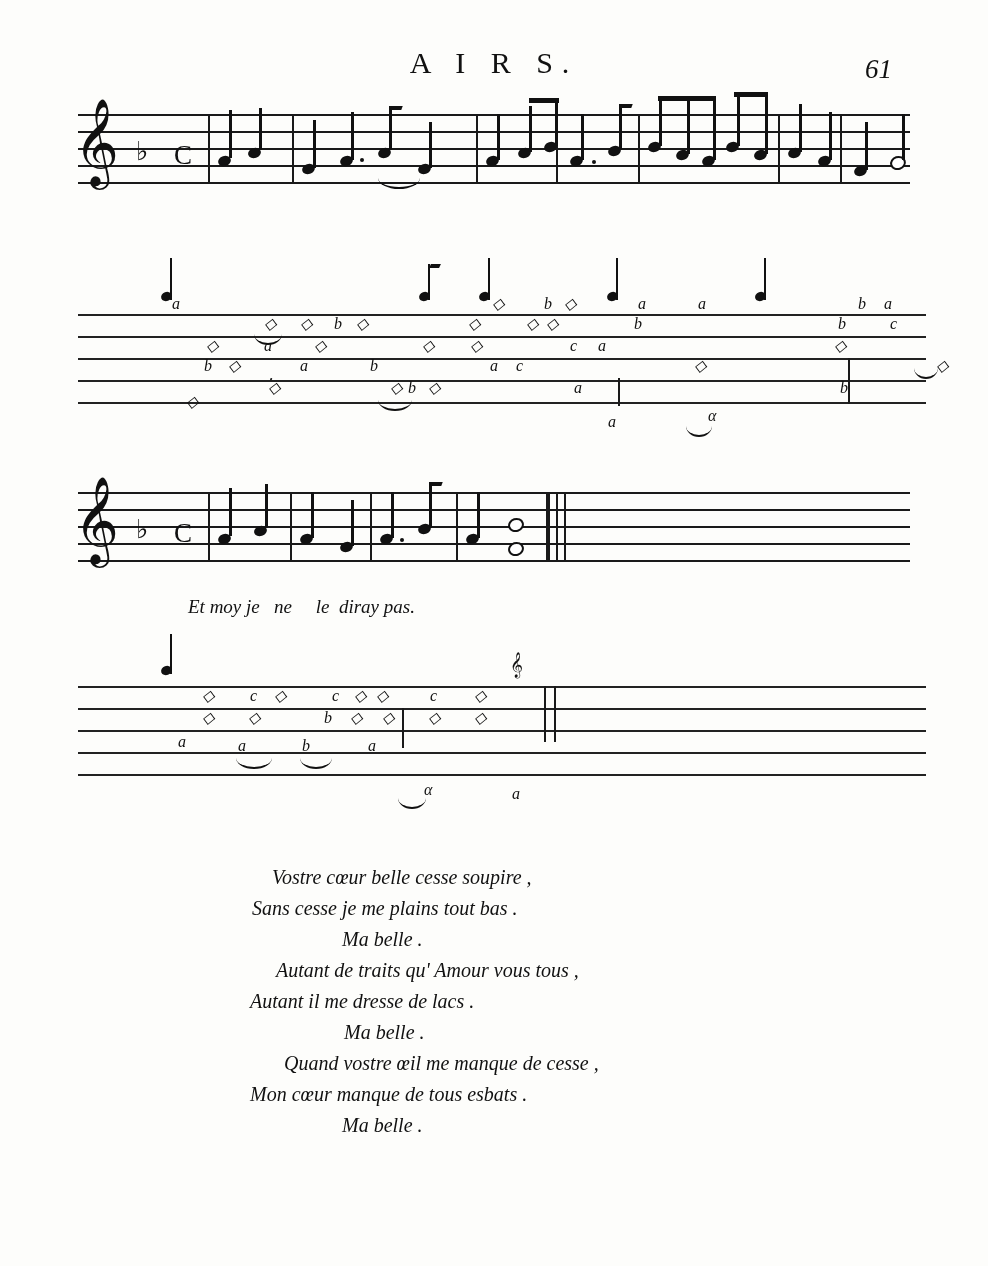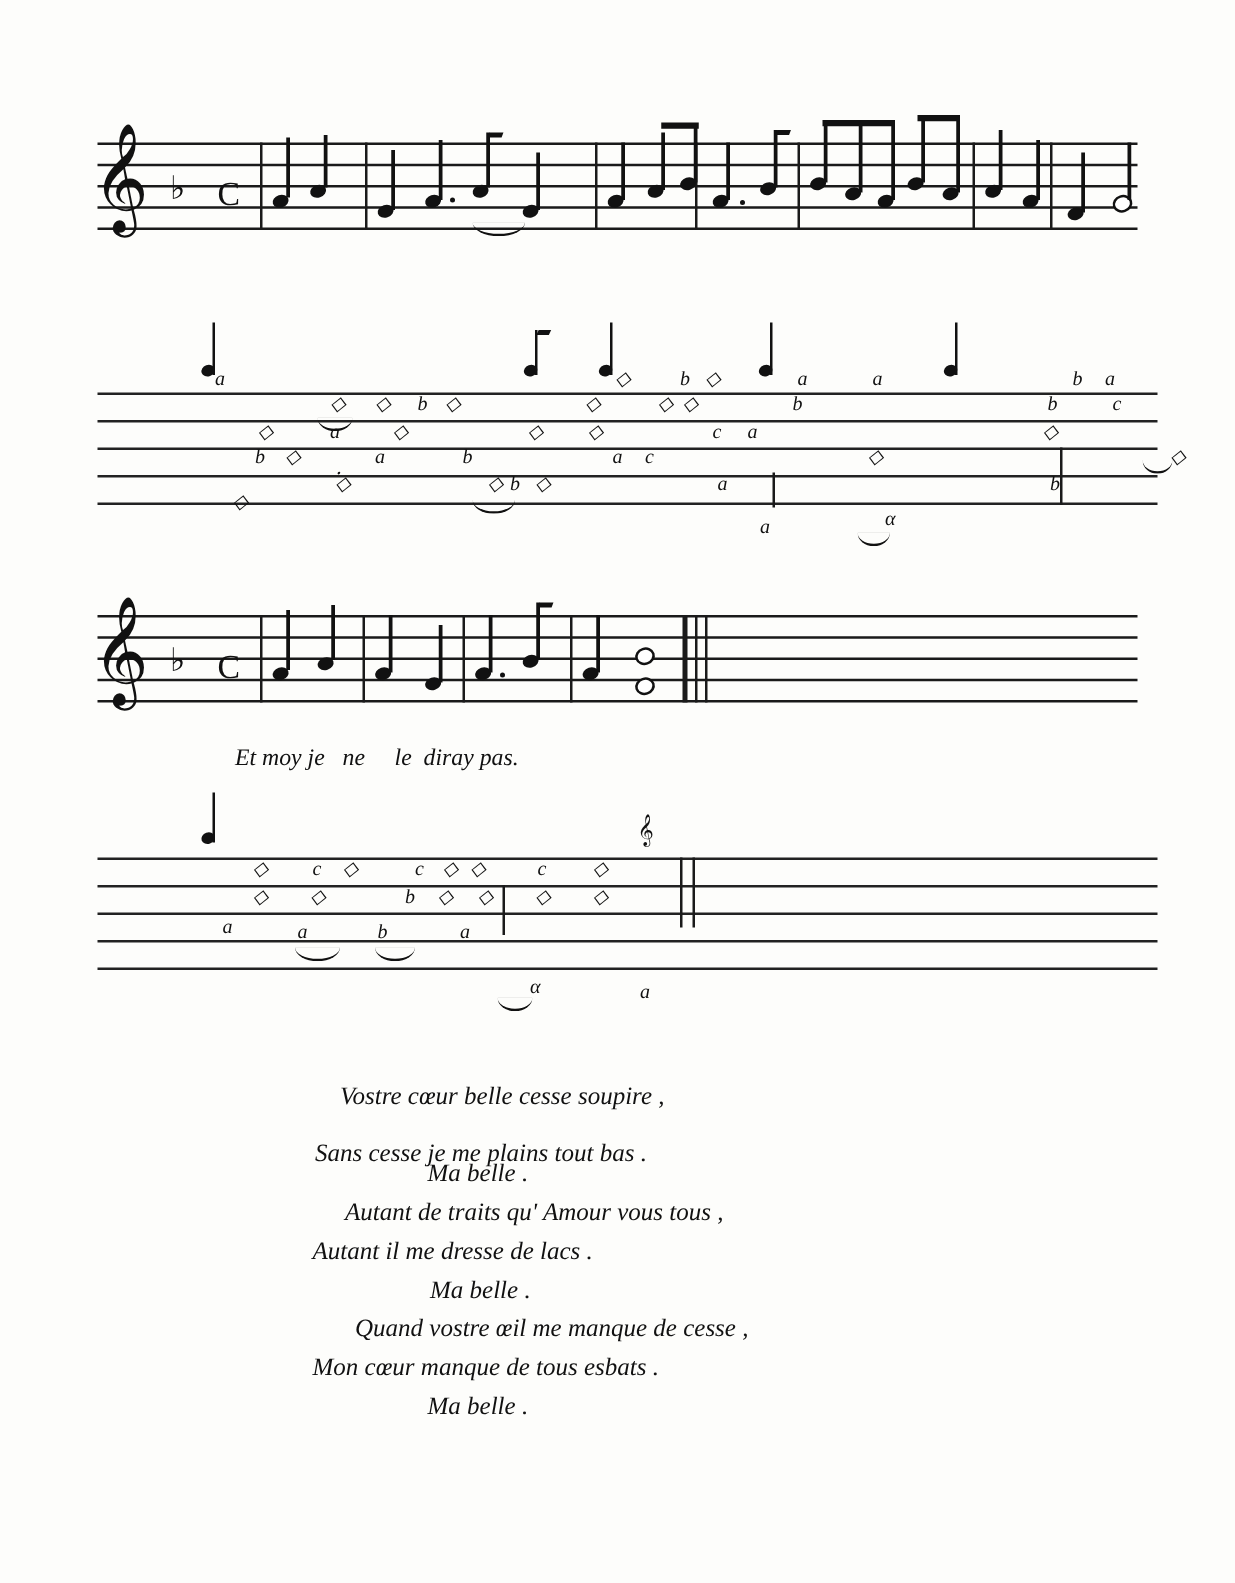--- a/index.html
+++ b/index.html
@@ -236,20 +236,24 @@
     font-style: italic;
     font-family: "Liberation Serif", serif;
     color: #111;
   }
 </style>
 </head>
 <body>
 
 <div class="page">
 
+  <div class="page-header">
+    <div class="header-title">A I R S.</div>
+    <div class="folio">61</div>
+  </div>
 
   <div class="system" style="left:78px; top:112px; width:832px; height:120px;">
     <div class="staff" style="width:832px;height:80px;">
       <div class="line" style="top:2px;  width:832px;"></div>
       <div class="line" style="top:19px; width:832px;"></div>
       <div class="line" style="top:36px; width:832px;"></div>
       <div class="line" style="top:53px; width:832px;"></div>
       <div class="line" style="top:70px; width:832px;"></div>
     </div>
 
@@ -549,21 +553,21 @@
     <div class="tabchar" style="left:346px; top:152px;">α</div>
     <div class="tabchar" style="left:434px; top:156px;">a</div>
 
     <div class="slur" style="left:158px; top:128px; width:36px;"></div>
     <div class="slur" style="left:222px; top:128px; width:32px;"></div>
     <div class="slur" style="left:320px; top:168px; width:28px;"></div>
   </div>
 
   <div class="verses">
     <div class="verse-line" style="left:272px; top:0px;">Vostre cœur belle cesse soupire ,</div>
-    <div class="verse-line" style="left:252px; top:31px;margin-top:15px;">Sans cesse je me plains tout bas .</div>
+    <div class="verse-line" style="left:252px; top:31px;">Sans cesse je me plains tout bas .</div>
     <div class="verse-line" style="left:342px; top:62px;">Ma belle .</div>
     <div class="verse-line" style="left:276px; top:93px;">Autant de traits qu' Amour vous tous ,</div>
     <div class="verse-line" style="left:250px; top:124px;">Autant il me dresse de lacs .</div>
     <div class="verse-line" style="left:344px; top:155px;">Ma belle .</div>
     <div class="verse-line" style="left:284px; top:186px;">Quand vostre œil me manque de cesse ,</div>
     <div class="verse-line" style="left:250px; top:217px;">Mon cœur manque de tous esbats .</div>
     <div class="verse-line" style="left:342px; top:248px;">Ma belle .</div>
   </div>
 
 

